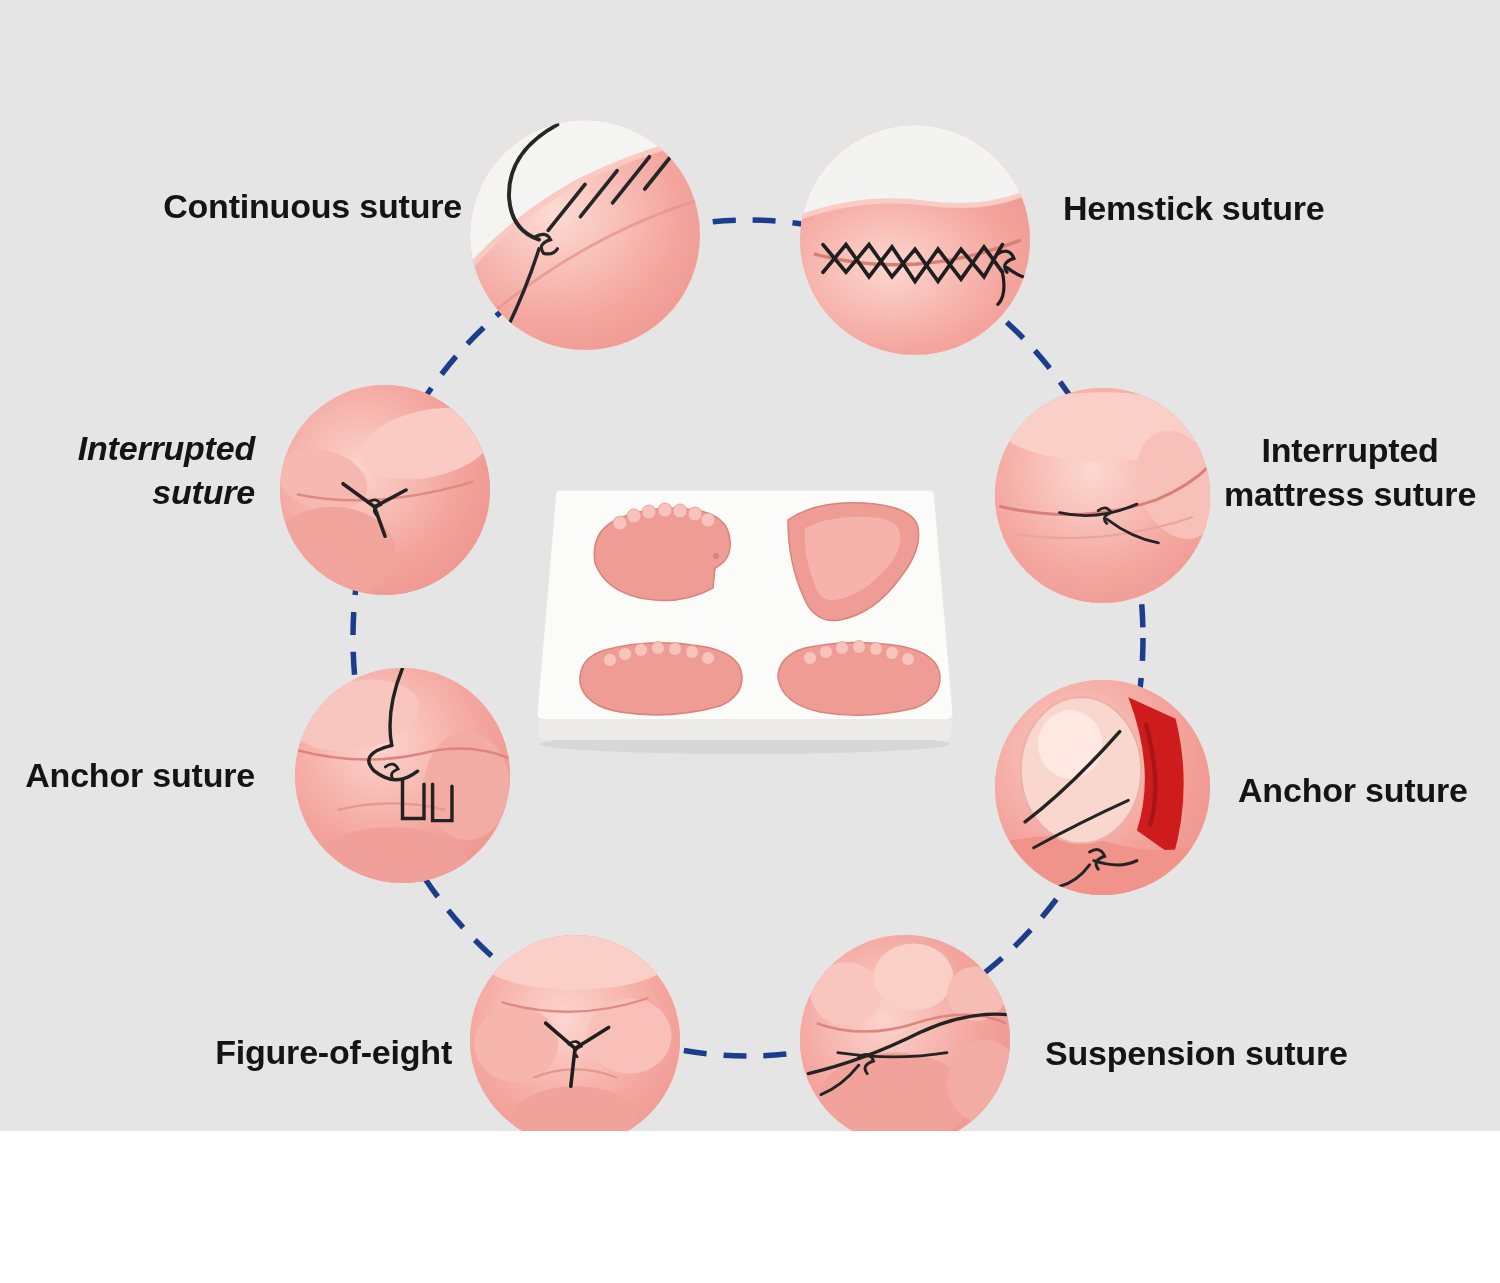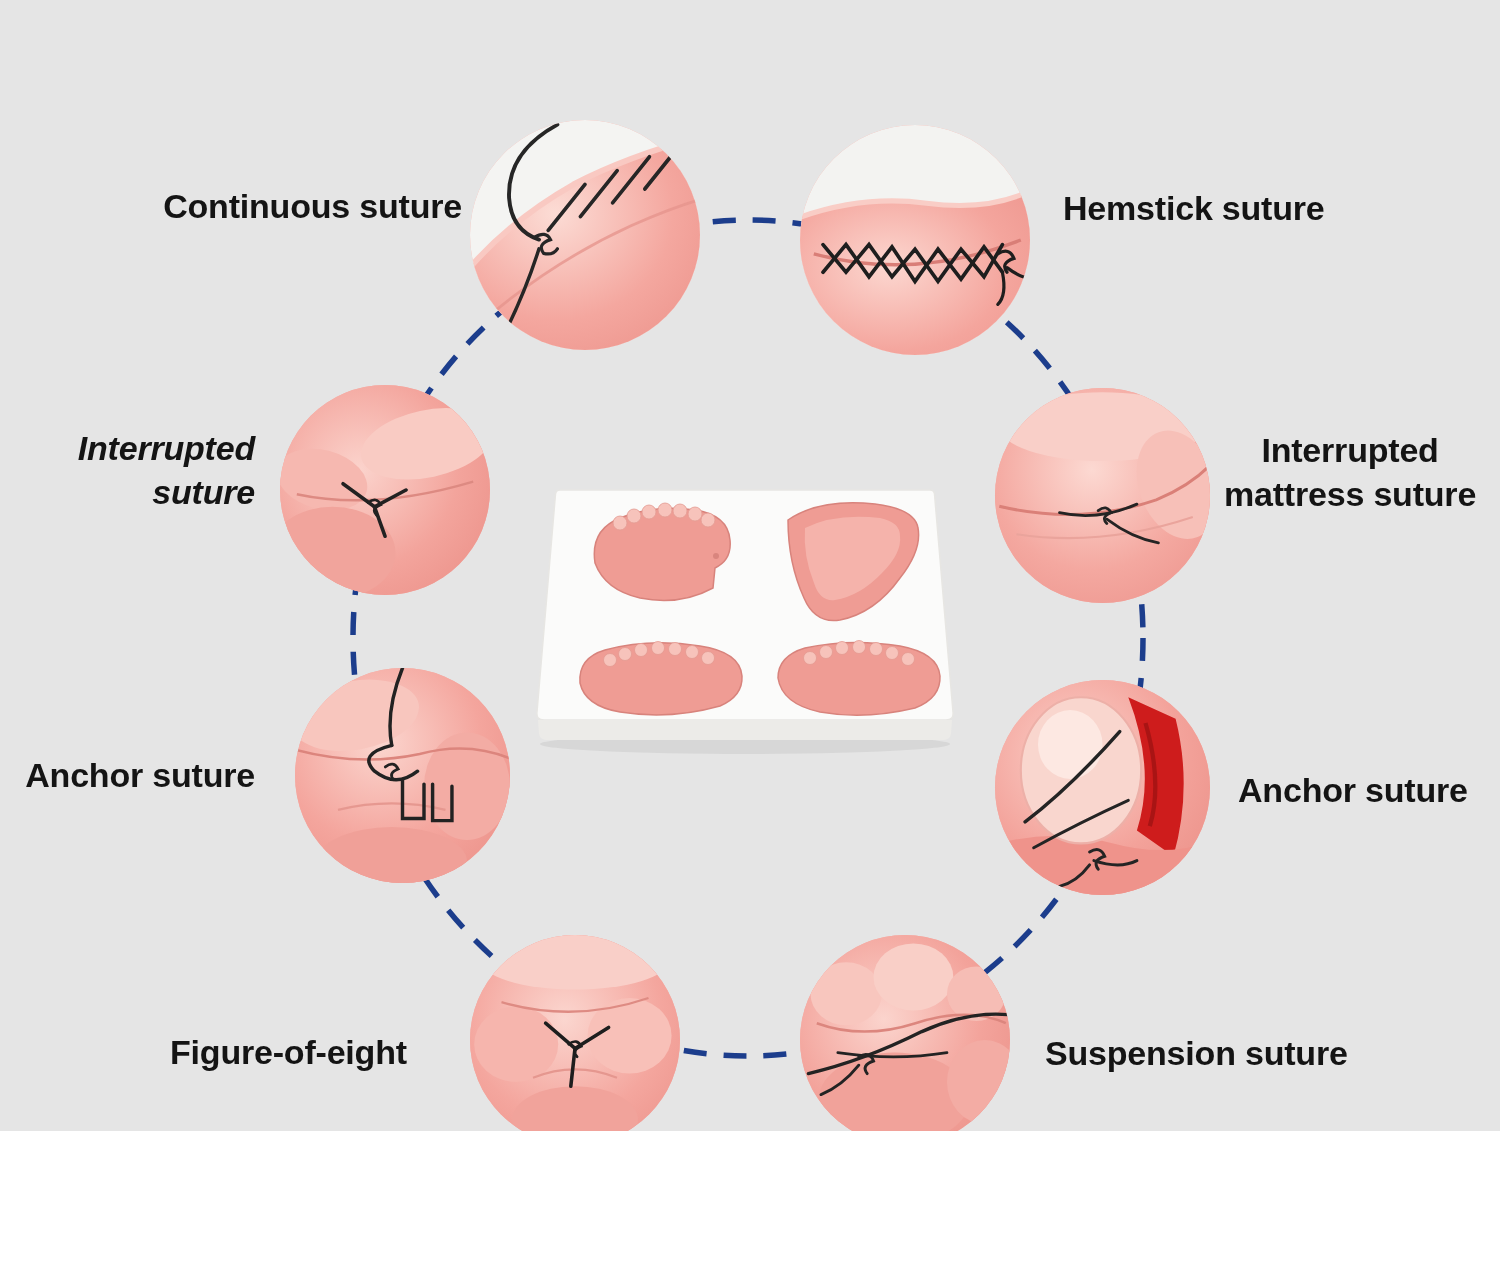--- a/index.html
+++ b/index.html
@@ -15,21 +15,21 @@
   .photo svg{display:block;width:100%;height:100%;}
   .pad{position:absolute;left:520px;top:468px;width:450px;height:300px;z-index:1;}
   .pad svg{display:block;width:100%;height:100%;}
   .label{
     position:absolute;z-index:3;color:#141414;font-size:34px;line-height:44px;font-weight:600;
     letter-spacing:-0.2px;
   }
   .label span{display:block;white-space:nowrap;}
   .al-r{text-align:right;}
   .al-l{text-align:center;}
-  .al-c{text-align:left;}
+  .al-c{text-align:right;}
 </style>
 </head>
 <body>
 
 <div class="canvas">
 
   <svg class="ring" width="1500" height="1283" viewBox="0 0 1500 1283">
     <ellipse cx="748" cy="638" rx="395" ry="418" fill="none" stroke="#1c3d8c" stroke-width="5.5" stroke-dasharray="23 17"></ellipse>
   </svg>
 

